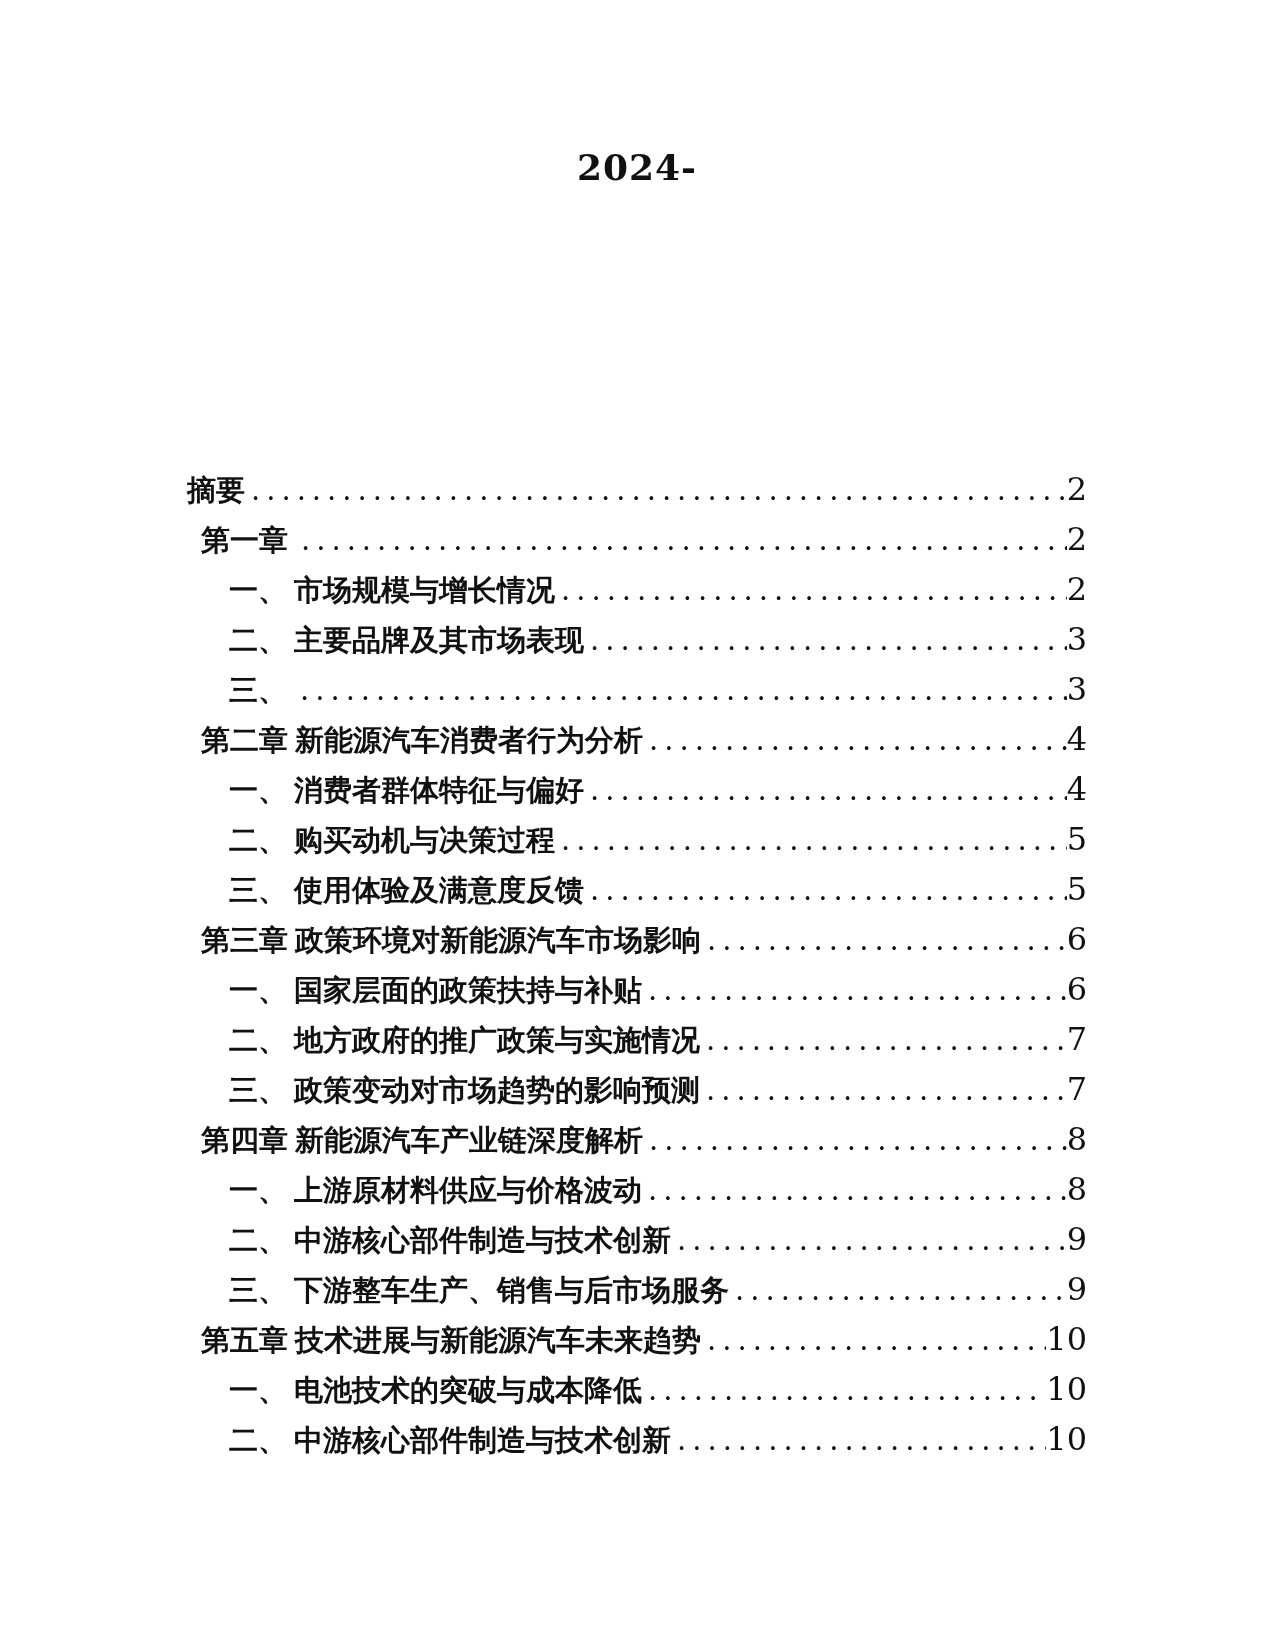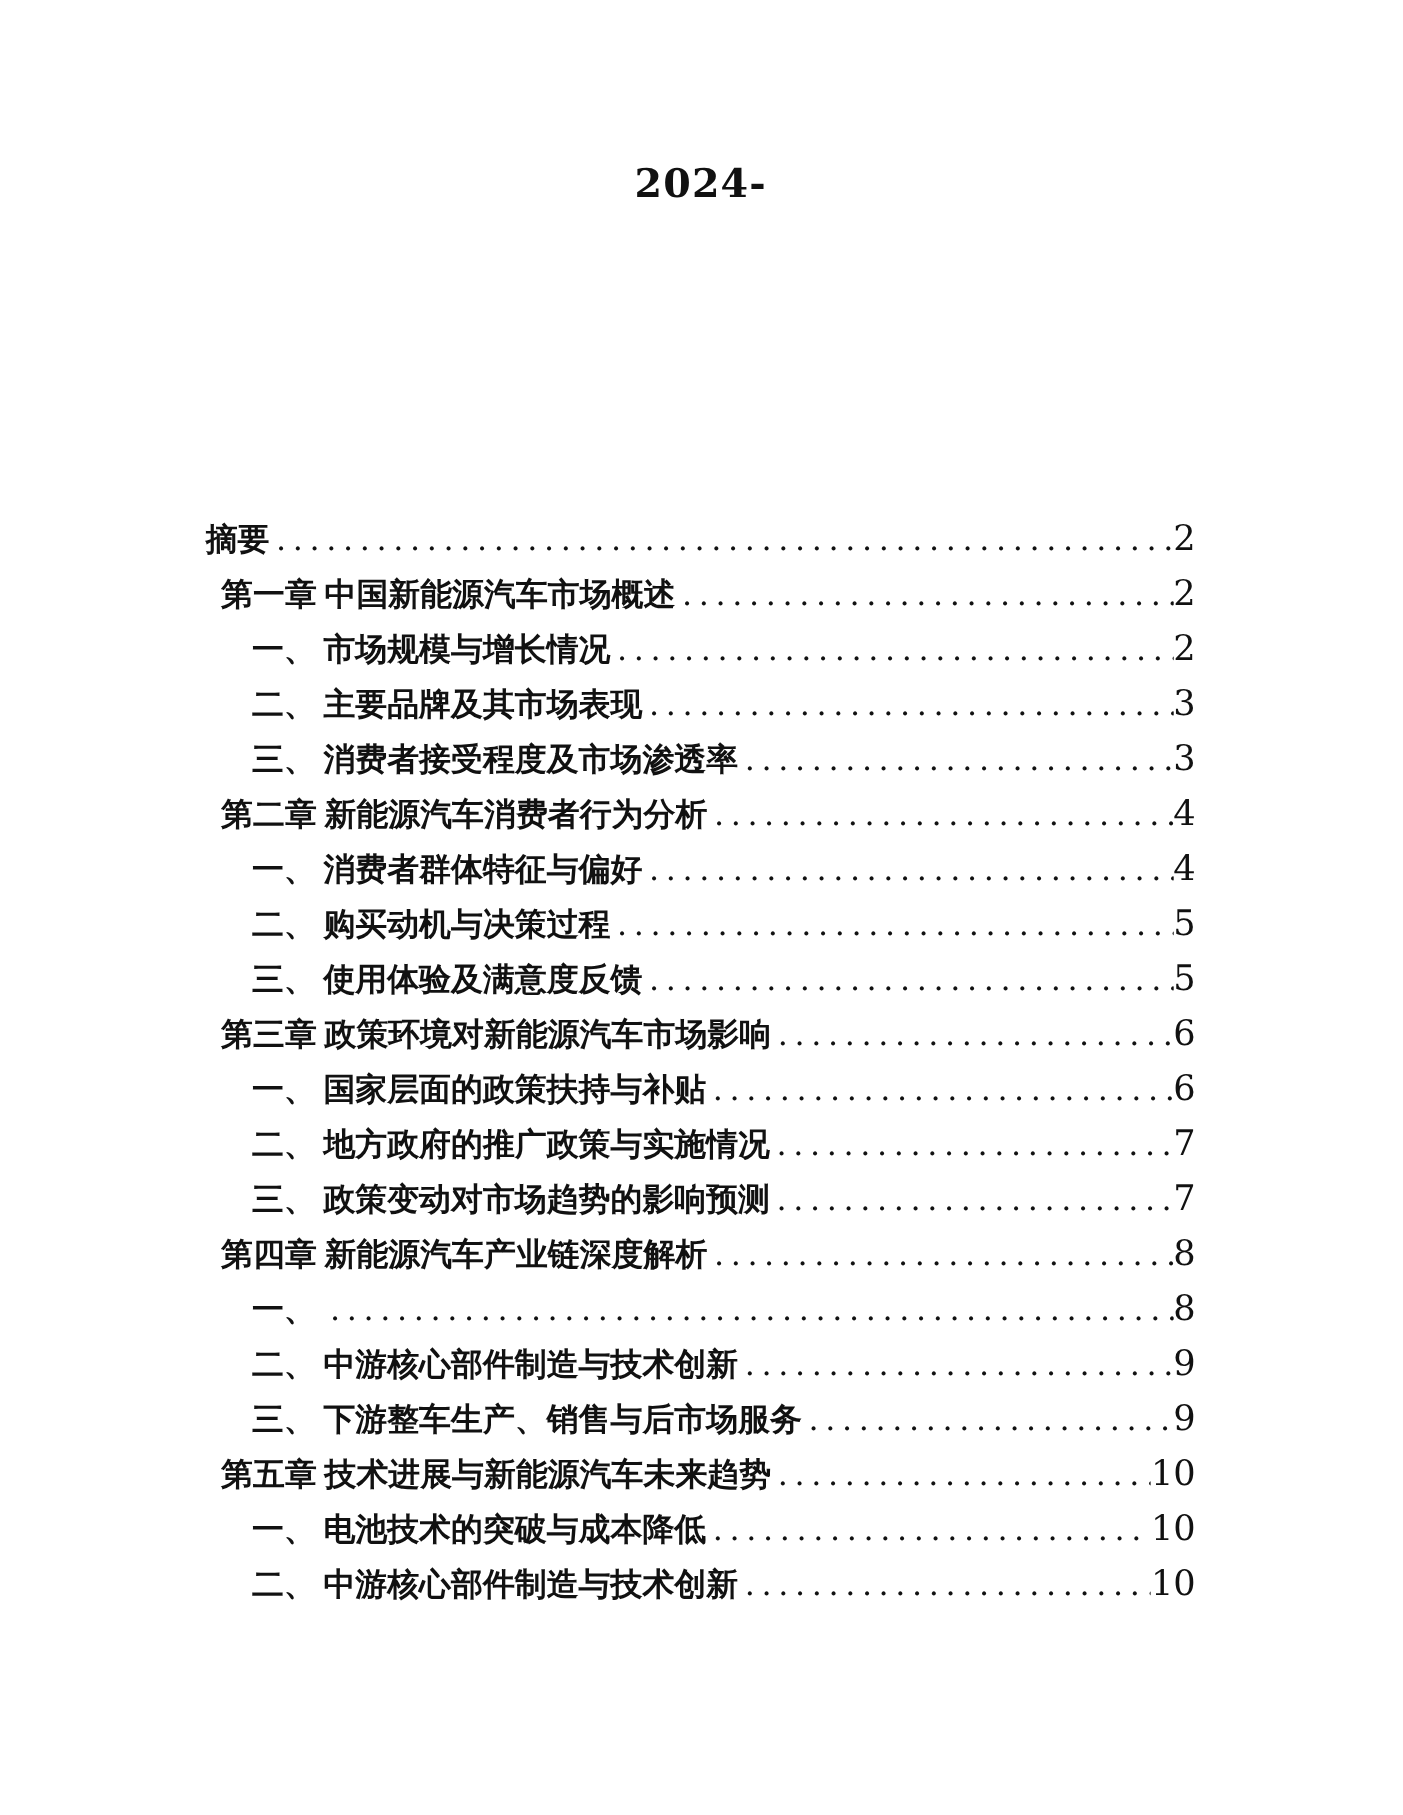--- a/index.html
+++ b/index.html
@@ -84,39 +84,37 @@
 
     <div class="toc" id="toc">
         <div class="toc-row lvl1">
 
     <span class="toc-title">摘要</span>
     <span class="dot-leader">........................................................................................................................</span>
     <span class="toc-page">2</span>
   </div>
         <div class="toc-row lvl1">
     <span class="toc-label">第一章</span>
-    <span class="toc-title">中国新能源汽车市场概述</span>
     <span class="dot-leader">........................................................................................................................</span>
     <span class="toc-page">2</span>
   </div>
         <div class="toc-row lvl2">
     <span class="toc-label">一、</span>
     <span class="toc-title">市场规模与增长情况</span>
     <span class="dot-leader">........................................................................................................................</span>
     <span class="toc-page">2</span>
   </div>
         <div class="toc-row lvl2">
     <span class="toc-label">二、</span>
     <span class="toc-title">主要品牌及其市场表现</span>
     <span class="dot-leader">........................................................................................................................</span>
     <span class="toc-page">3</span>
   </div>
         <div class="toc-row lvl2">
     <span class="toc-label">三、</span>
-    <span class="toc-title">消费者接受程度及市场渗透率</span>
     <span class="dot-leader">........................................................................................................................</span>
     <span class="toc-page">3</span>
   </div>
         <div class="toc-row lvl1">
     <span class="toc-label">第二章</span>
     <span class="toc-title">新能源汽车消费者行为分析</span>
     <span class="dot-leader">........................................................................................................................</span>
     <span class="toc-page">4</span>
   </div>
         <div class="toc-row lvl2">
@@ -162,20 +160,21 @@
     <span class="toc-page">7</span>
   </div>
         <div class="toc-row lvl1">
     <span class="toc-label">第四章</span>
     <span class="toc-title">新能源汽车产业链深度解析</span>
     <span class="dot-leader">........................................................................................................................</span>
     <span class="toc-page">8</span>
   </div>
         <div class="toc-row lvl2">
     <span class="toc-label">一、</span>
+    <span class="toc-title">上游原材料供应与价格波动</span>
     <span class="dot-leader">........................................................................................................................</span>
     <span class="toc-page">8</span>
   </div>
         <div class="toc-row lvl2">
     <span class="toc-label">二、</span>
     <span class="toc-title">中游核心部件制造与技术创新</span>
     <span class="dot-leader">........................................................................................................................</span>
     <span class="toc-page">9</span>
   </div>
         <div class="toc-row lvl2">

